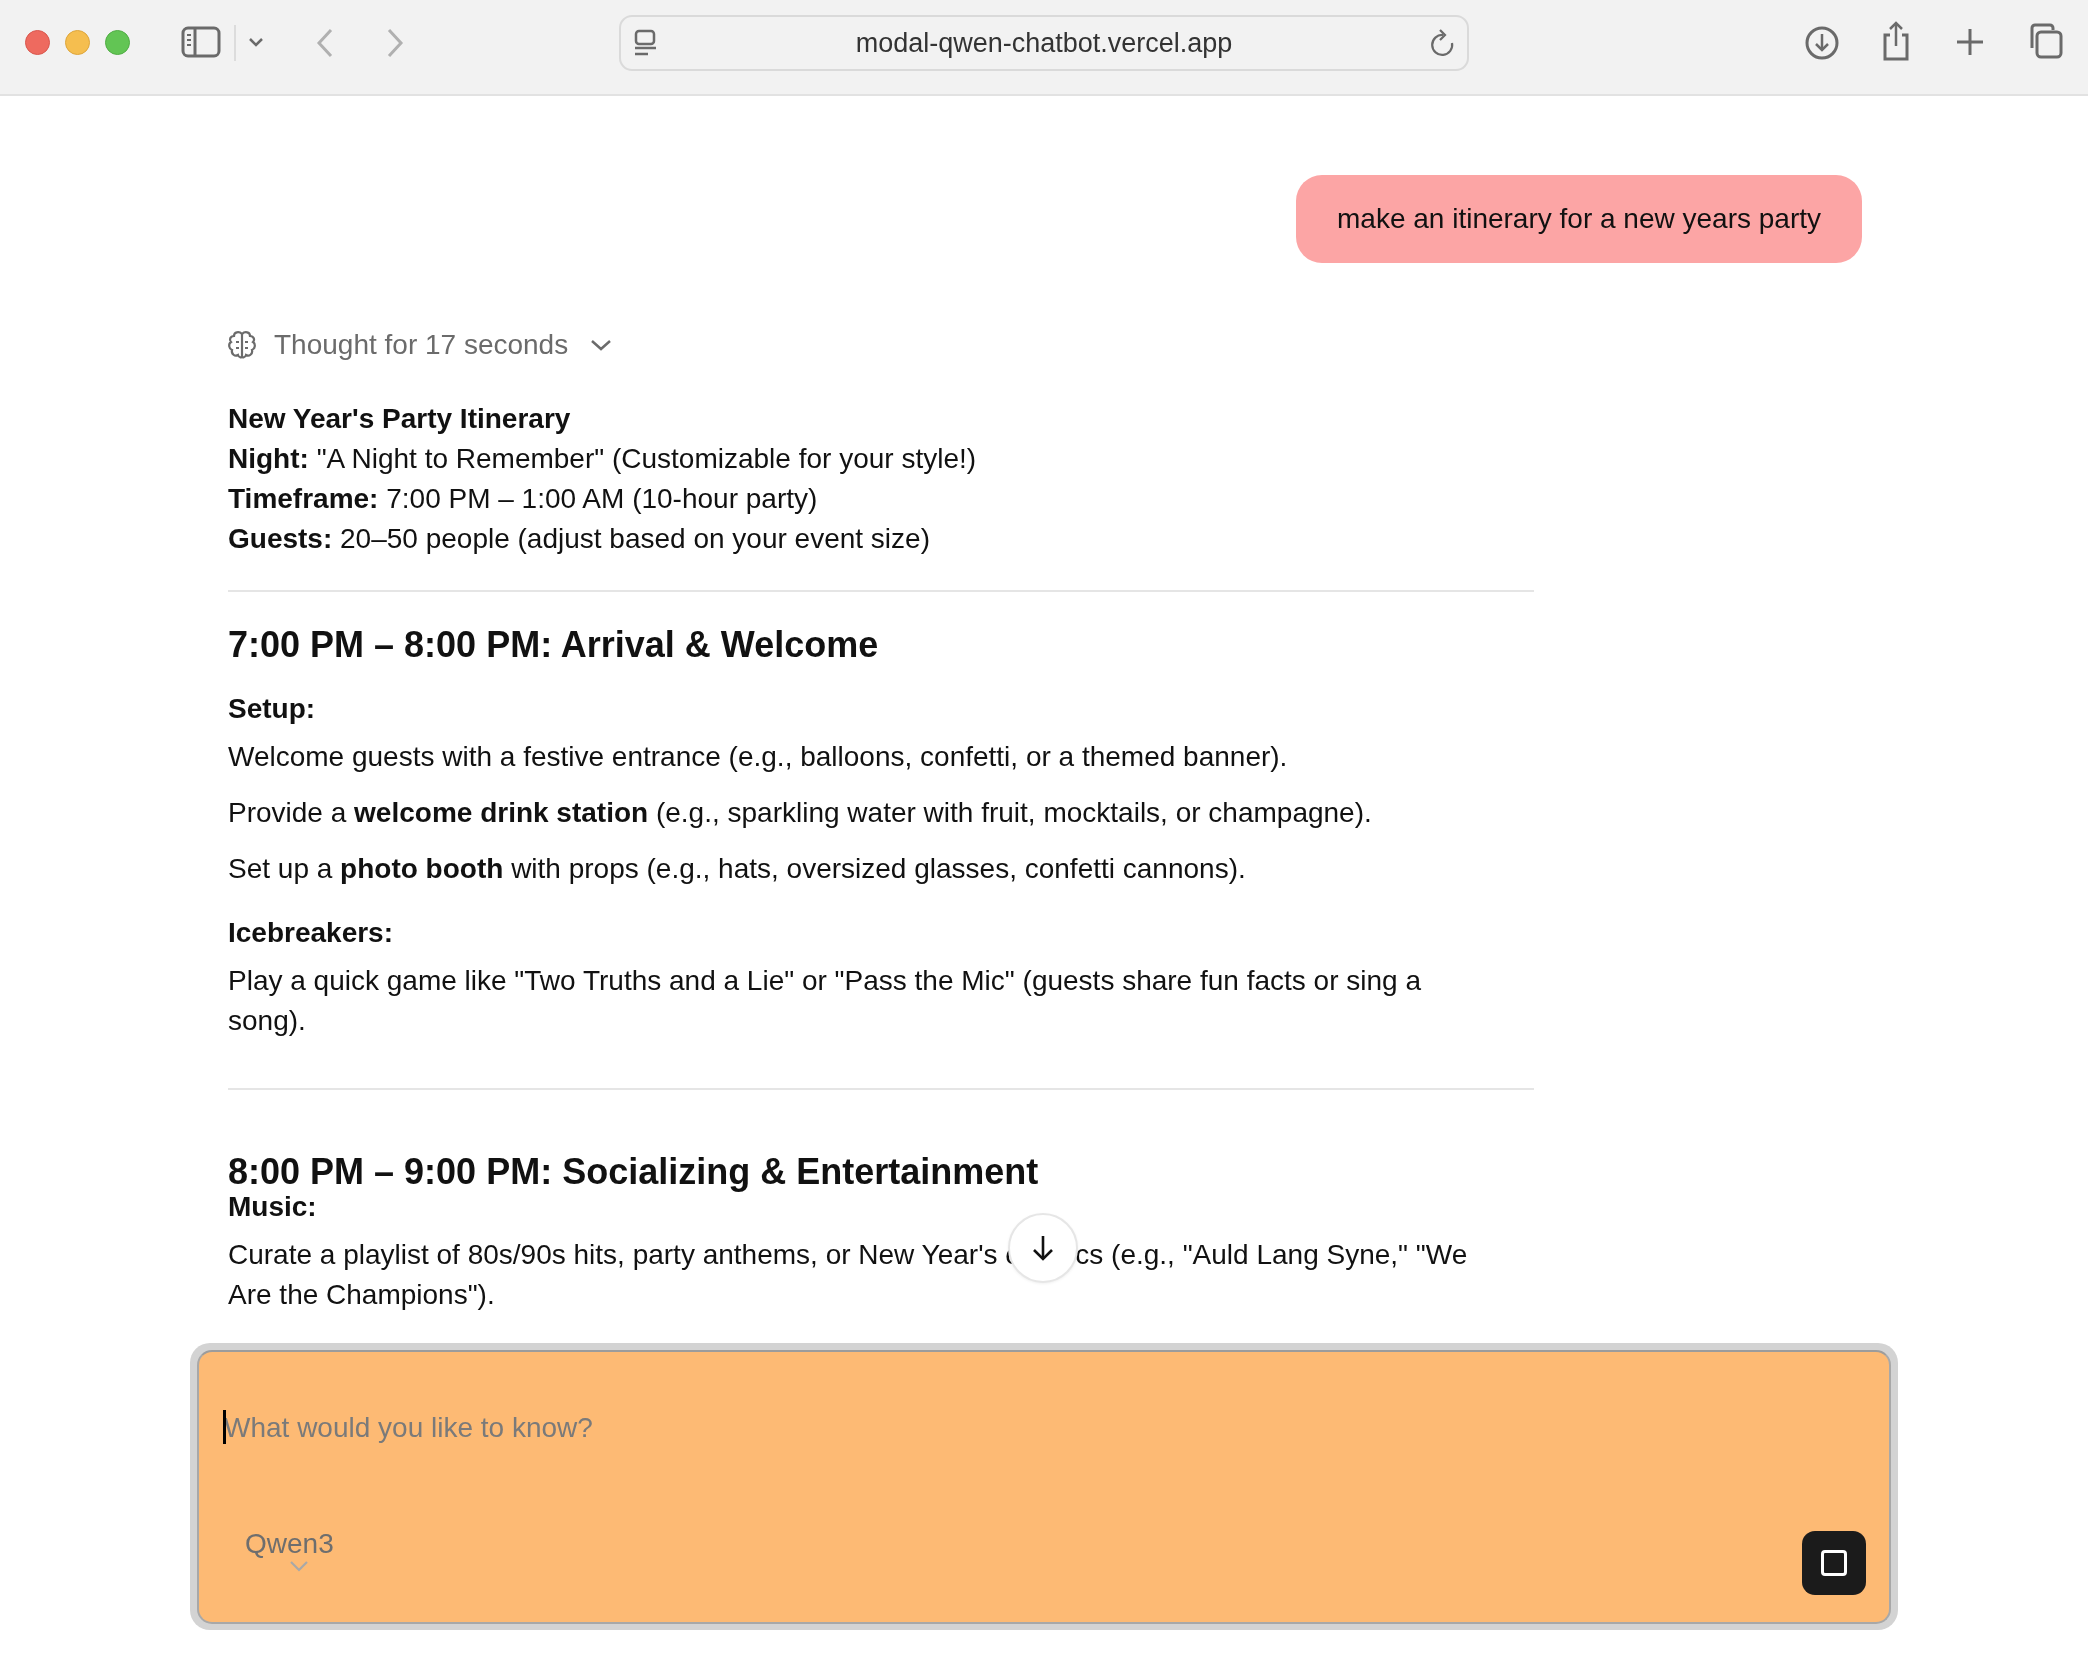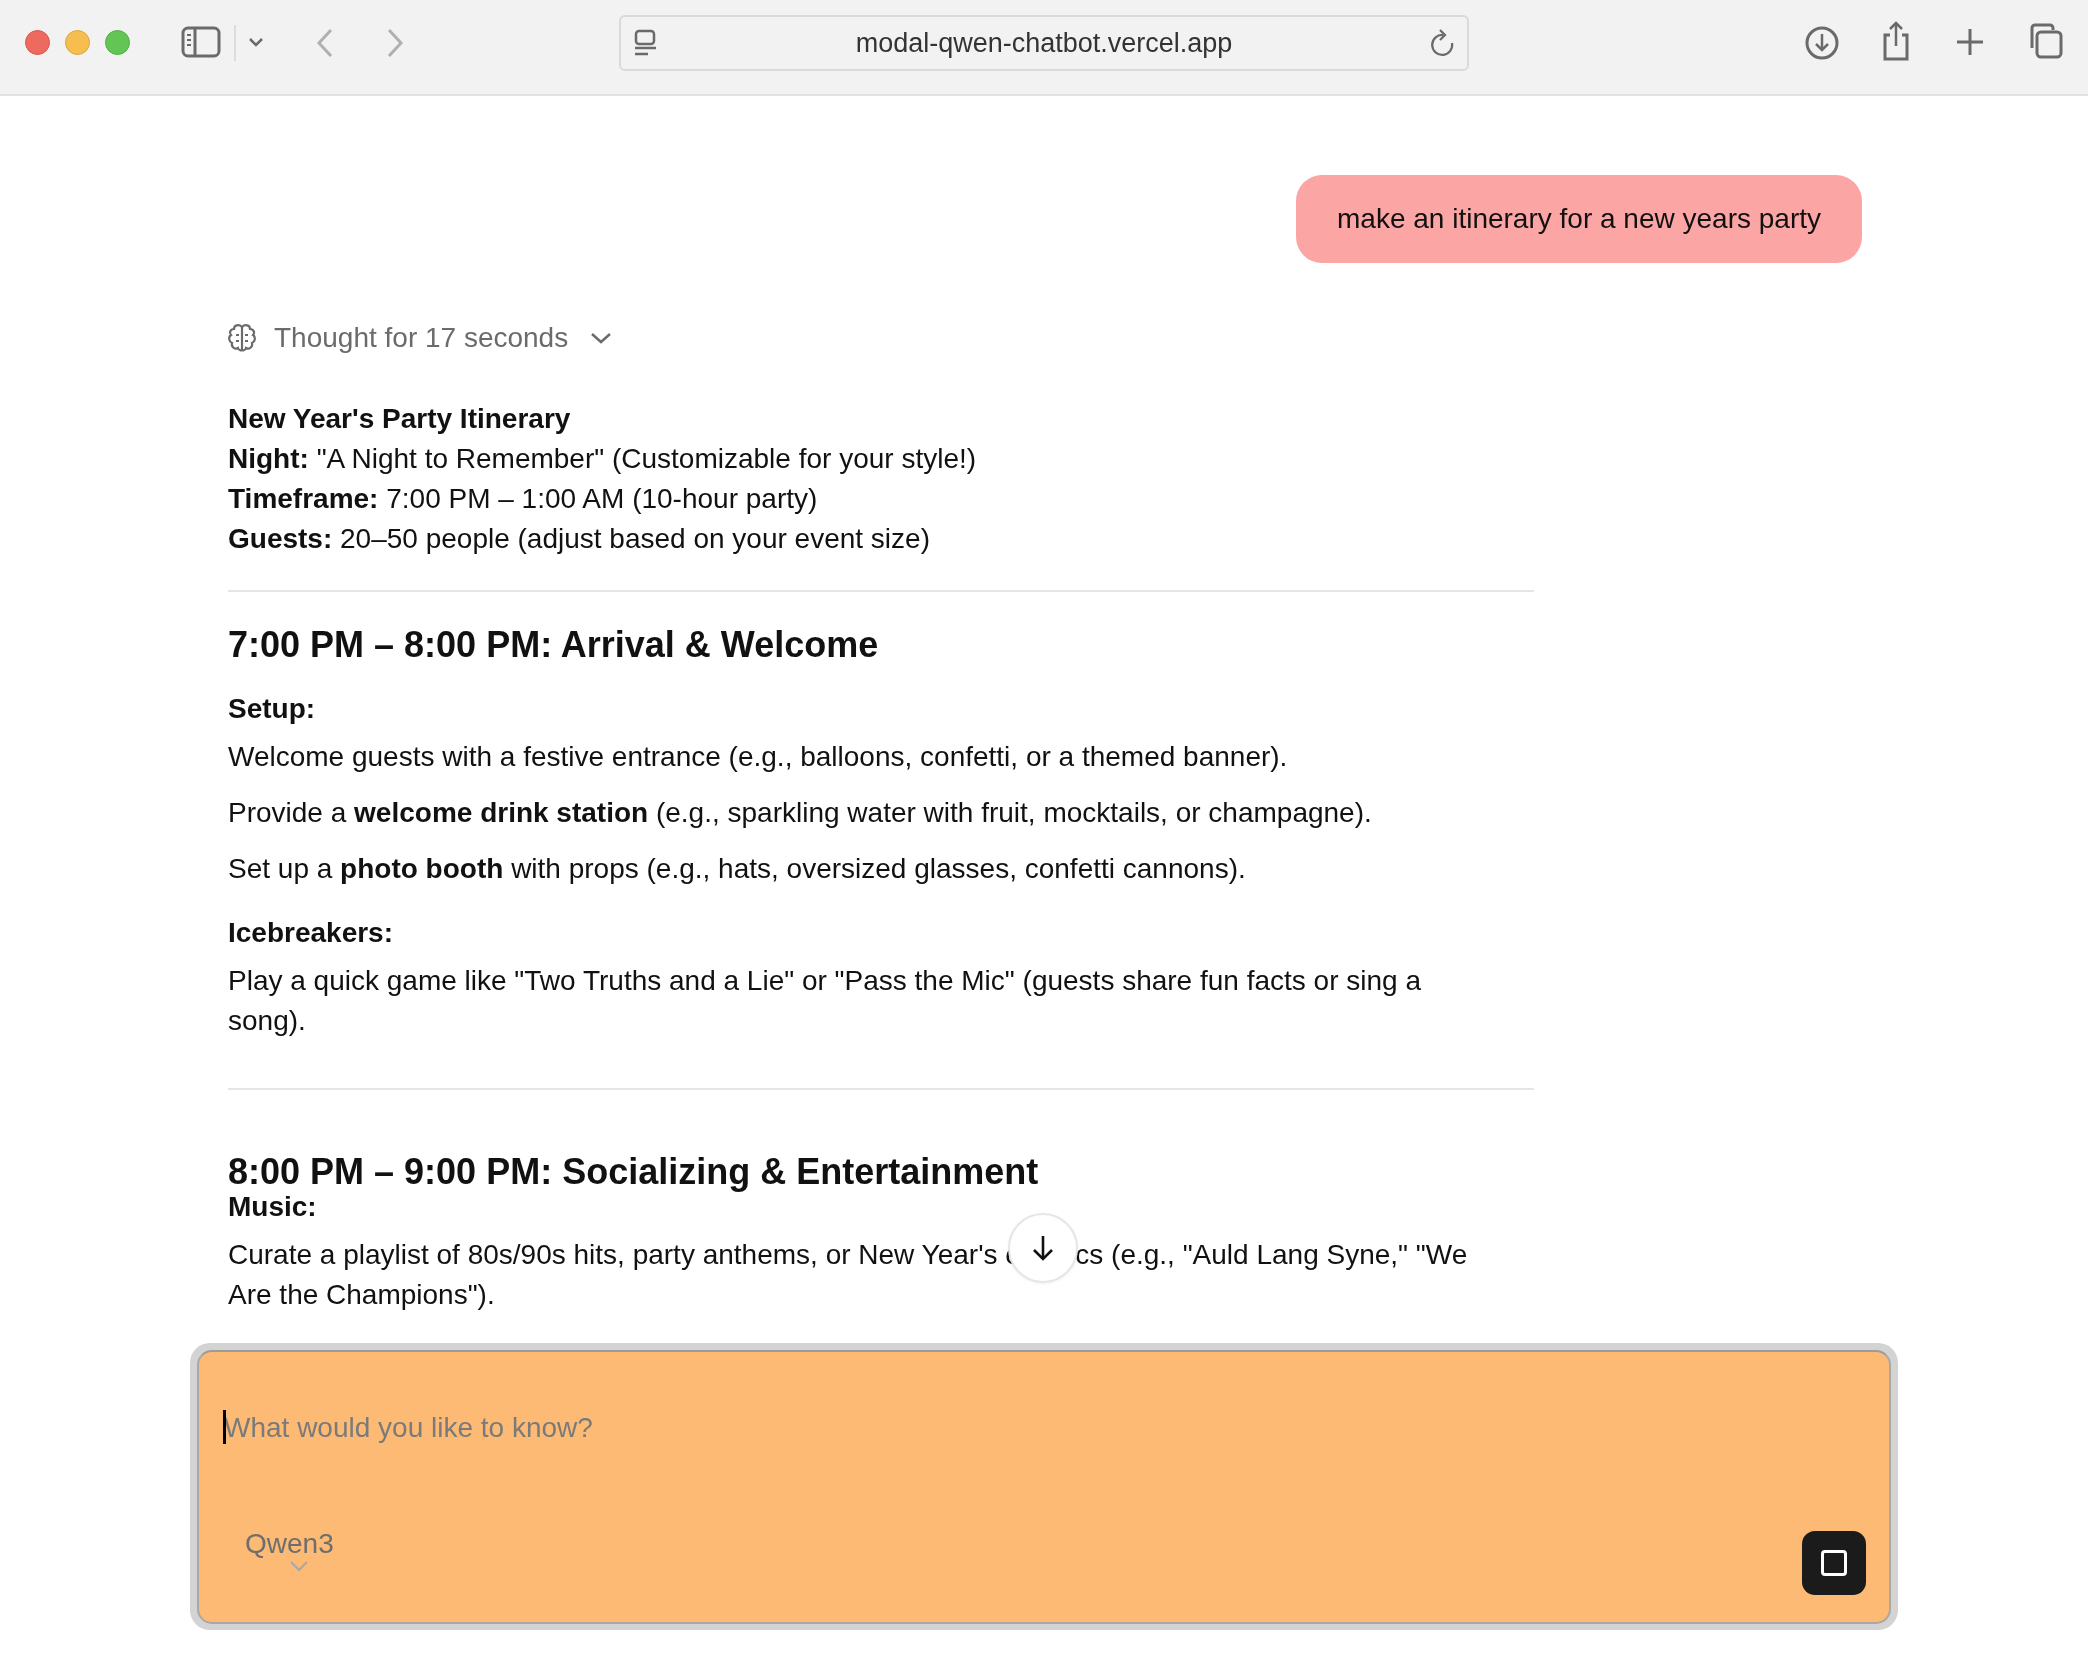--- a/index.html
+++ b/index.html
@@ -8,29 +8,29 @@
 
     
     .toolbar { position: absolute; left: 0; top: 0; width: 2088px; height: 96px; background: #f2f2f2; border-bottom: 2px solid #e2e2e2; }
     .light { position: absolute; top: 30px; width: 25px; height: 25px; border-radius: 50%; }
     .light.red { left: 25px; background: #ee6a5f; border: 1px solid #d9574d; }
     .light.yellow { left: 65px; background: #f5be4f; border: 1px solid #dea63b; }
     .light.green { left: 105px; background: #62c554; border: 1px solid #50ad44; }
     .tb-icon { position: absolute; display: flex; align-items: center; justify-content: center; }
     .tb-sep { position: absolute; left: 234px; top: 25px; width: 2px; height: 36px; background: #dcdcdc; }
 
-    .urlbar { position: absolute; left: 619px; top: 15px; width: 850px; height: 56px; background: #f2f2f2; border: 2px solid #dadada; border-radius: 6px; }
+    .urlbar { position: absolute; left: 619px; top: 15px; width: 850px; height: 56px; background: #f2f2f2; border: 2px solid #dadada; border-radius: 13px; }
     .url-text { position: absolute; left: 0; right: 0; top: 0; height: 52px; line-height: 52px; text-align: center; font-size: 27px; color: #333333; }
     .url-left-icon { left: 12px; top: 12px; width: 26px; height: 28px; }
     .url-reload { right: 10px; top: 12px; width: 28px; height: 30px; }
 
     
     .user-bubble { position: absolute; left: 1296px; top: 175px; width: 566px; height: 88px; background: #fca5a5; border-radius: 26px; display: flex; align-items: center; justify-content: center; font-size: 28px; color: #111; }
 
-    .thought { position: absolute; left: 226px; top: 318px; height: 40px; display: flex; align-items: center; }
+    .thought { position: absolute; left: 226px; top: 325px; height: 40px; display: flex; align-items: center; }
     .thought-label { margin-left: 16px; font-size: 28px; color: #6b6b6b; }
     .thought-chevron { margin-left: 22px; display: flex; }
 
     .content { position: absolute; left: 228px; top: 0; width: 1310px; }
     .line { position: absolute; left: 0; font-size: 28px; line-height: 40px; white-space: nowrap; color: #111; }
     .bold { font-weight: bold; }
     .section-heading { font-weight: bold; font-size: 36px; }
     .divider { position: absolute; left: 0; width: 1306px; height: 2px; background: #e5e5e5; }
 
     .scroll-down { position: absolute; left: 1008px; top: 1213px; width: 70px; height: 70px; border-radius: 50%; background: #ffffff; border: 2px solid #e6e6e6; box-shadow: 0 1px 3px rgba(0,0,0,0.06); display: flex; align-items: center; justify-content: center; }

